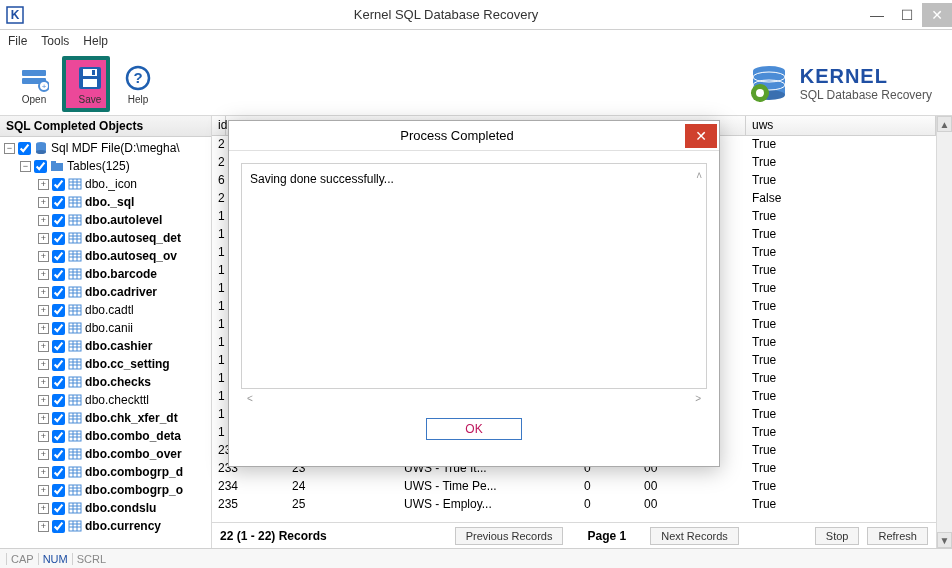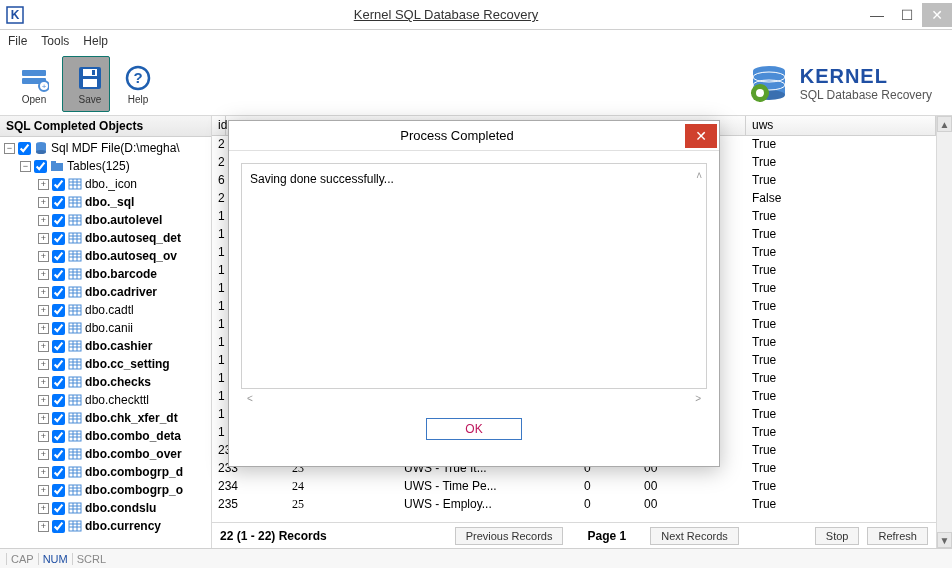--- a/index.html
+++ b/index.html
@@ -1,33 +1,33 @@
 <!DOCTYPE html>
 <html><head>
 <meta charset="utf-8">
 <style>
 * { box-sizing: border-box; margin: 0; padding: 0; }
 body { font-family: "Segoe UI", Tahoma, sans-serif; font-size: 12px; background: #fff; width: 952px; height: 568px; overflow: hidden; position: relative; }
 
 
 .titlebar { height: 30px; background: #fff; border-bottom: 1px solid #d0d0d0; display: flex; align-items: center; padding: 0 0 0 6px; }
 .titlebar .app-icon { width: 18px; height: 18px; display: flex; align-items: center; justify-content: center; margin-right: 6px; }
-.titlebar .title { flex: 1; text-align: center; font-size: 13px; color: #333; text-decoration: underline; }
+.titlebar .title { flex: 1; text-align: center; font-size: 13px; color: #333; }
 .titlebar .win-controls { display: flex; }
 .titlebar .win-btn { width: 30px; height: 24px; display: flex; align-items: center; justify-content: center; color: #555; font-size: 14px; }
 .titlebar .win-btn.close { background: #bfbfbf; color: #fff; width: 30px; height: 24px; }
 
 
 .menubar { height: 22px; display: flex; align-items: center; padding: 0 8px; gap: 14px; font-size: 12px; color: #333; }
 .menubar .item { cursor: default; }
 
 
 .toolbar { height: 64px; display: flex; align-items: center; padding: 4px 10px; border-bottom: 1px solid #d9d9d9; }
 .toolbar .tool { width: 48px; height: 56px; display: flex; flex-direction: column; align-items: center; justify-content: center; font-size: 10px; color: #333; margin-right: 4px; border: 1px solid transparent; border-radius: 2px; }
-.toolbar .tool.active { background: #a3a3a3; border: 1px solid #0f766e; padding-left: 8px; }
+.toolbar .tool.active { background: #ec4899; border: 4px solid #0f766e; padding-left: 8px; }
 .toolbar .tool .ico { width: 32px; height: 32px; display: flex; align-items: center; justify-content: center; }
 .toolbar .brand { margin-left: auto; display: flex; align-items: center; gap: 8px; padding-right: 10px; }
 .toolbar .brand .brand-text .line1 { color: #1f4fa3; font-weight: bold; font-size: 20px; letter-spacing: 1px; }
 .toolbar .brand .brand-text .line2 { color: #555; font-size: 12px; }
 
 
 .main { display: flex; height: calc(568px - 30px - 22px - 64px - 20px); }
 .sidebar { width: 212px; border-right: 1px solid #d9d9d9; display: flex; flex-direction: column; }
 .sidebar-header { background: linear-gradient(#f5f5f5,#e8e8e8); border-bottom: 1px solid #d0d0d0; padding: 3px 6px; font-weight: bold; font-size: 12px; }
 .tree { flex: 1; overflow: auto; padding: 2px 0; }
@@ -40,21 +40,21 @@
 .indent-0 { padding-left: 4px; }
 .indent-1 { padding-left: 20px; }
 .indent-2 { padding-left: 38px; }
 
 .content { flex: 1; position: relative; display: flex; flex-direction: column; }
 .grid-header { height: 20px; display: flex; border-bottom: 1px solid #d0d0d0; background: linear-gradient(#fcfcfc,#eeeeee); }
 .grid-header .col { border-right: 1px solid #d0d0d0; padding: 2px 6px; font-size: 12px; }
 .grid-body { flex: 1; overflow: auto; position: relative; }
 .grid-row { height: 18px; display: flex; border-bottom: 1px solid transparent; }
 .grid-row .cell { padding: 1px 6px; font-size: 12px; white-space: nowrap; overflow: hidden; } 
-.col-id{width:74px;} .col-c2{width:112px;font-family:Liberation Serif, serif;} .col-name{width:180px;} .col-c4{width:60px;} .col-c5{width:64px;} .col-uws{width:190px;}
+.col-id{width:74px;} .col-c2{width:112px;} .col-name{width:180px;} .col-c4{width:60px;} .col-c5{width:64px;} .col-uws{width:190px;}
 
 .grid-footer { height: 26px; border-top: 1px solid #d9d9d9; display: flex; align-items: center; padding: 0 8px; font-size: 12px; gap: 8px; }
 .grid-footer .records { font-weight: bold; flex: 0 0 auto; margin-right: auto; text-align: center; }
 .grid-footer button { font-size: 11px; padding: 2px 10px; background: #f5f5f5; border: 1px solid #c8c8c8; color: #333; }
 .grid-footer .page { margin: 0 16px; font-weight: bold; }
 
 
 .statusbar { height: 20px; border-top: 1px solid #d0d0d0; display: flex; align-items: center; padding: 0 6px; font-size: 11px; background: #f7f7f7; }
 .statusbar .left { flex: 1; }
 .statusbar .indicator { padding: 0 4px; color: #888; border-left: 1px solid #d0d0d0; }

